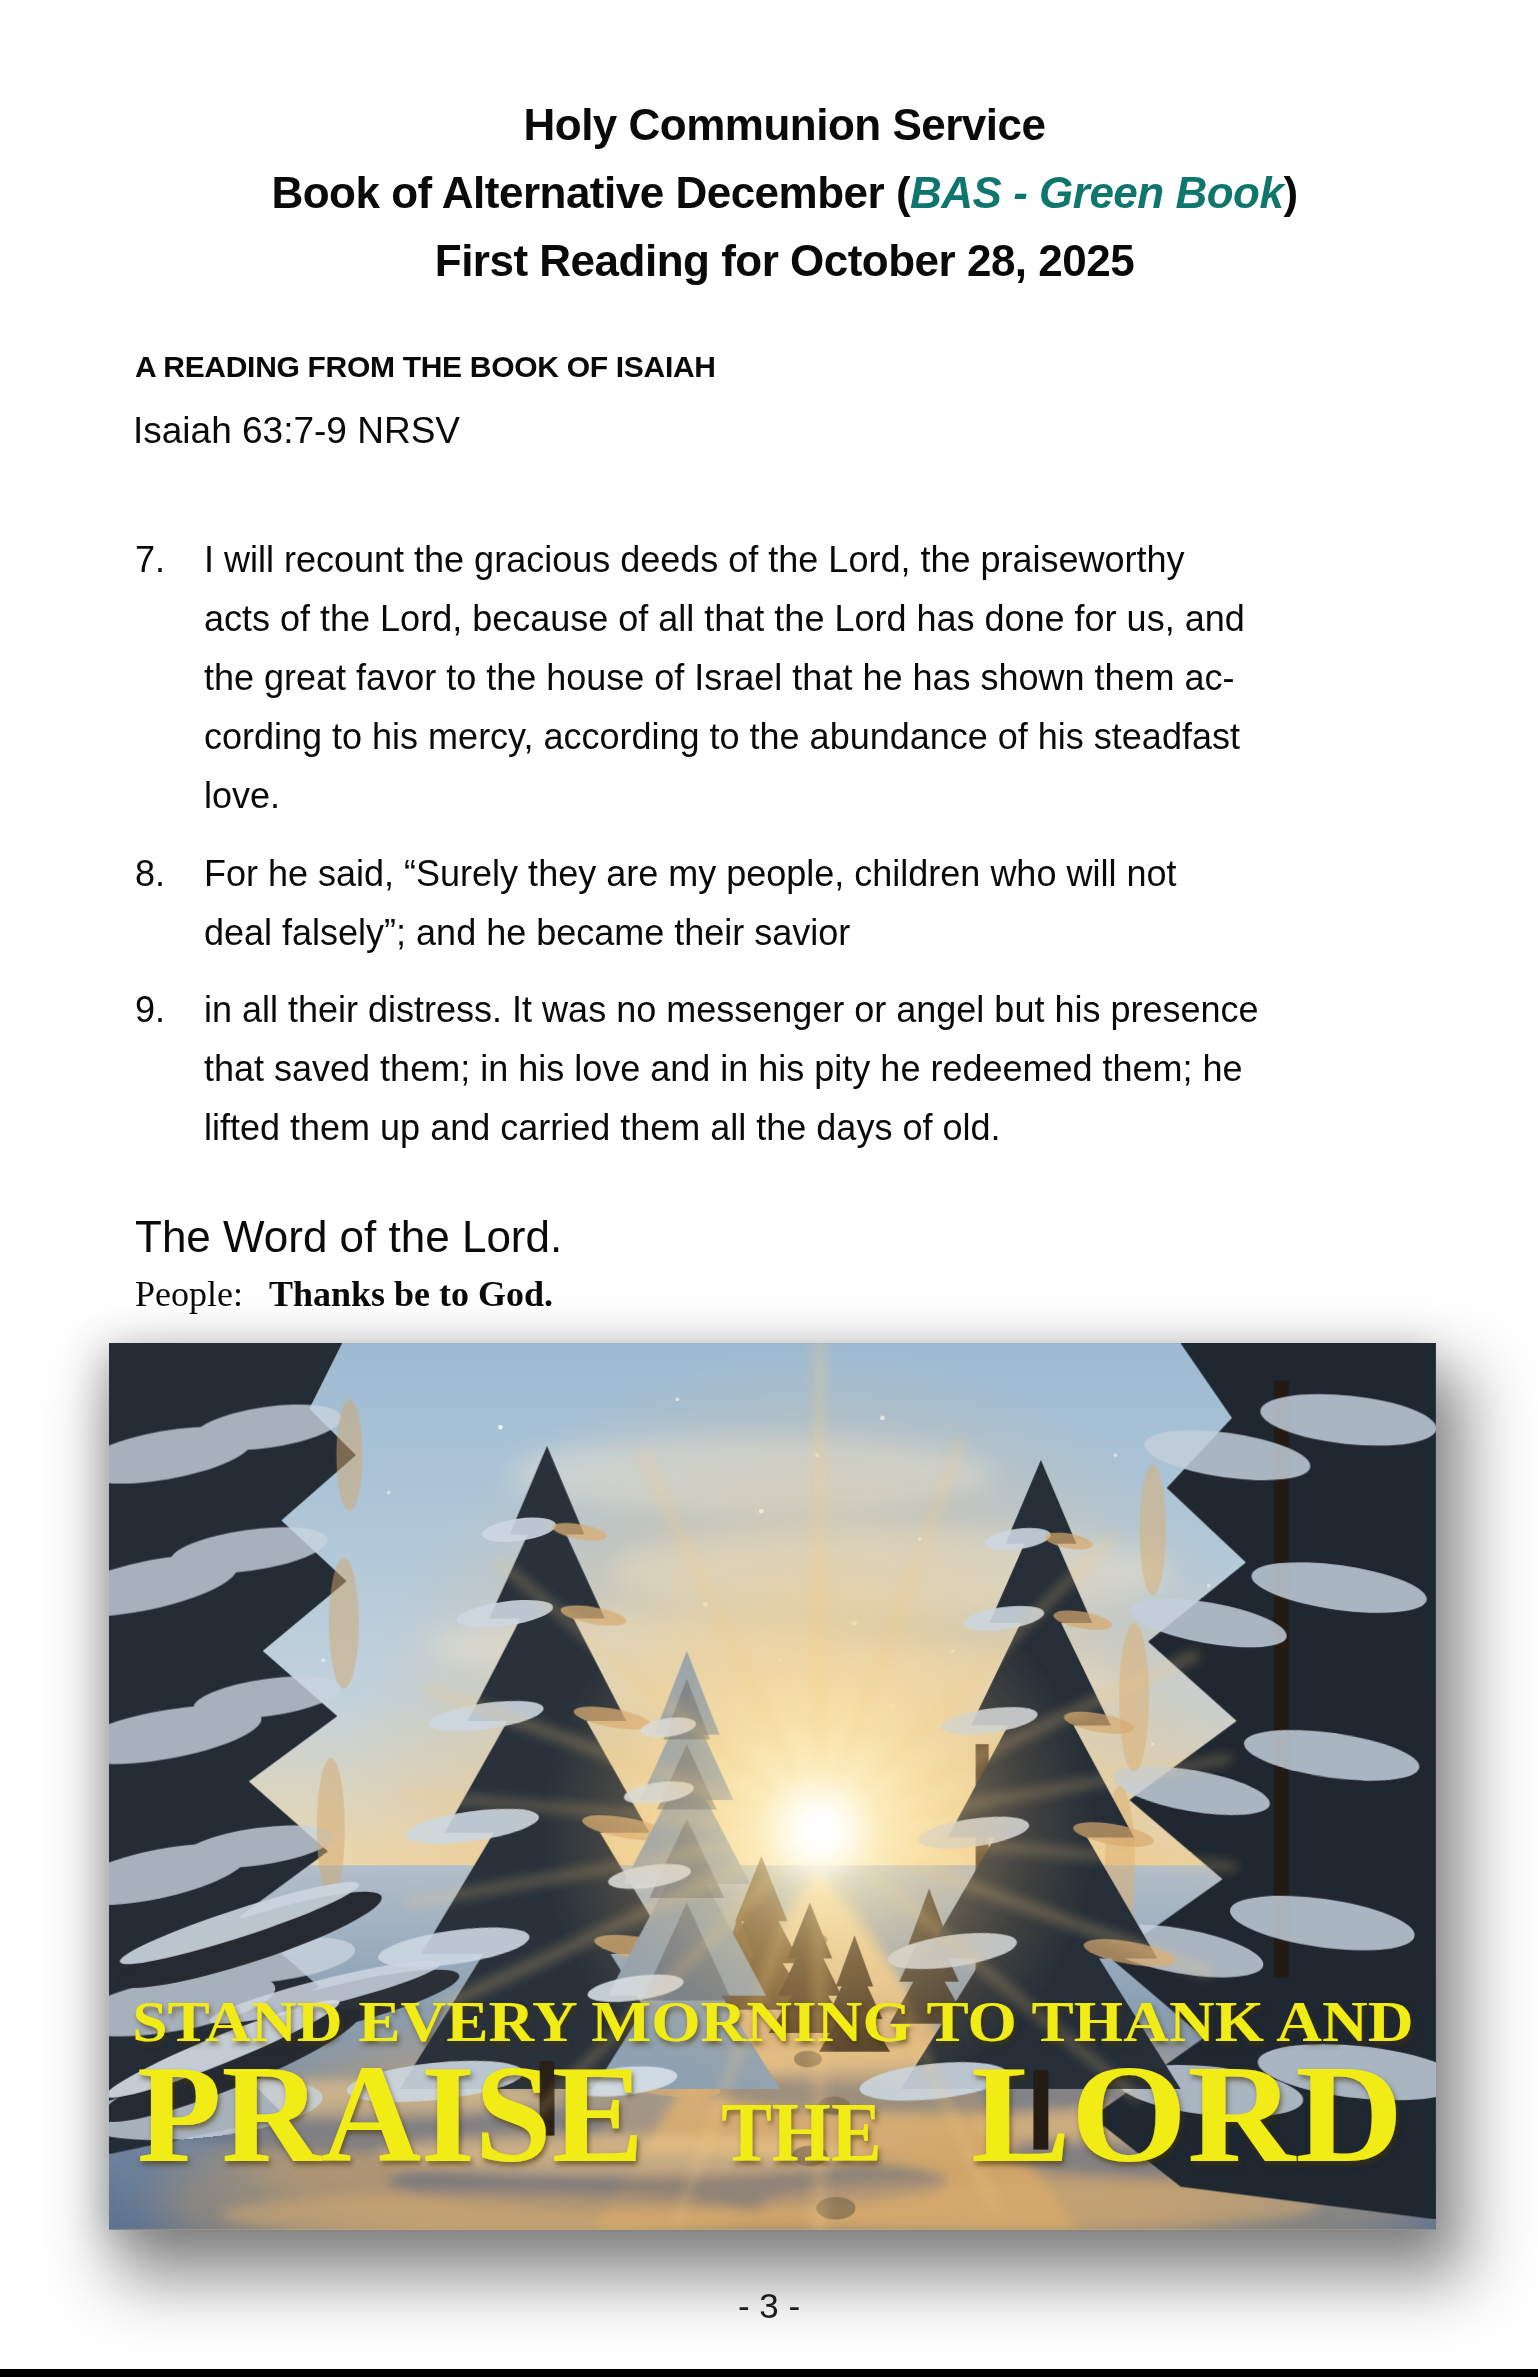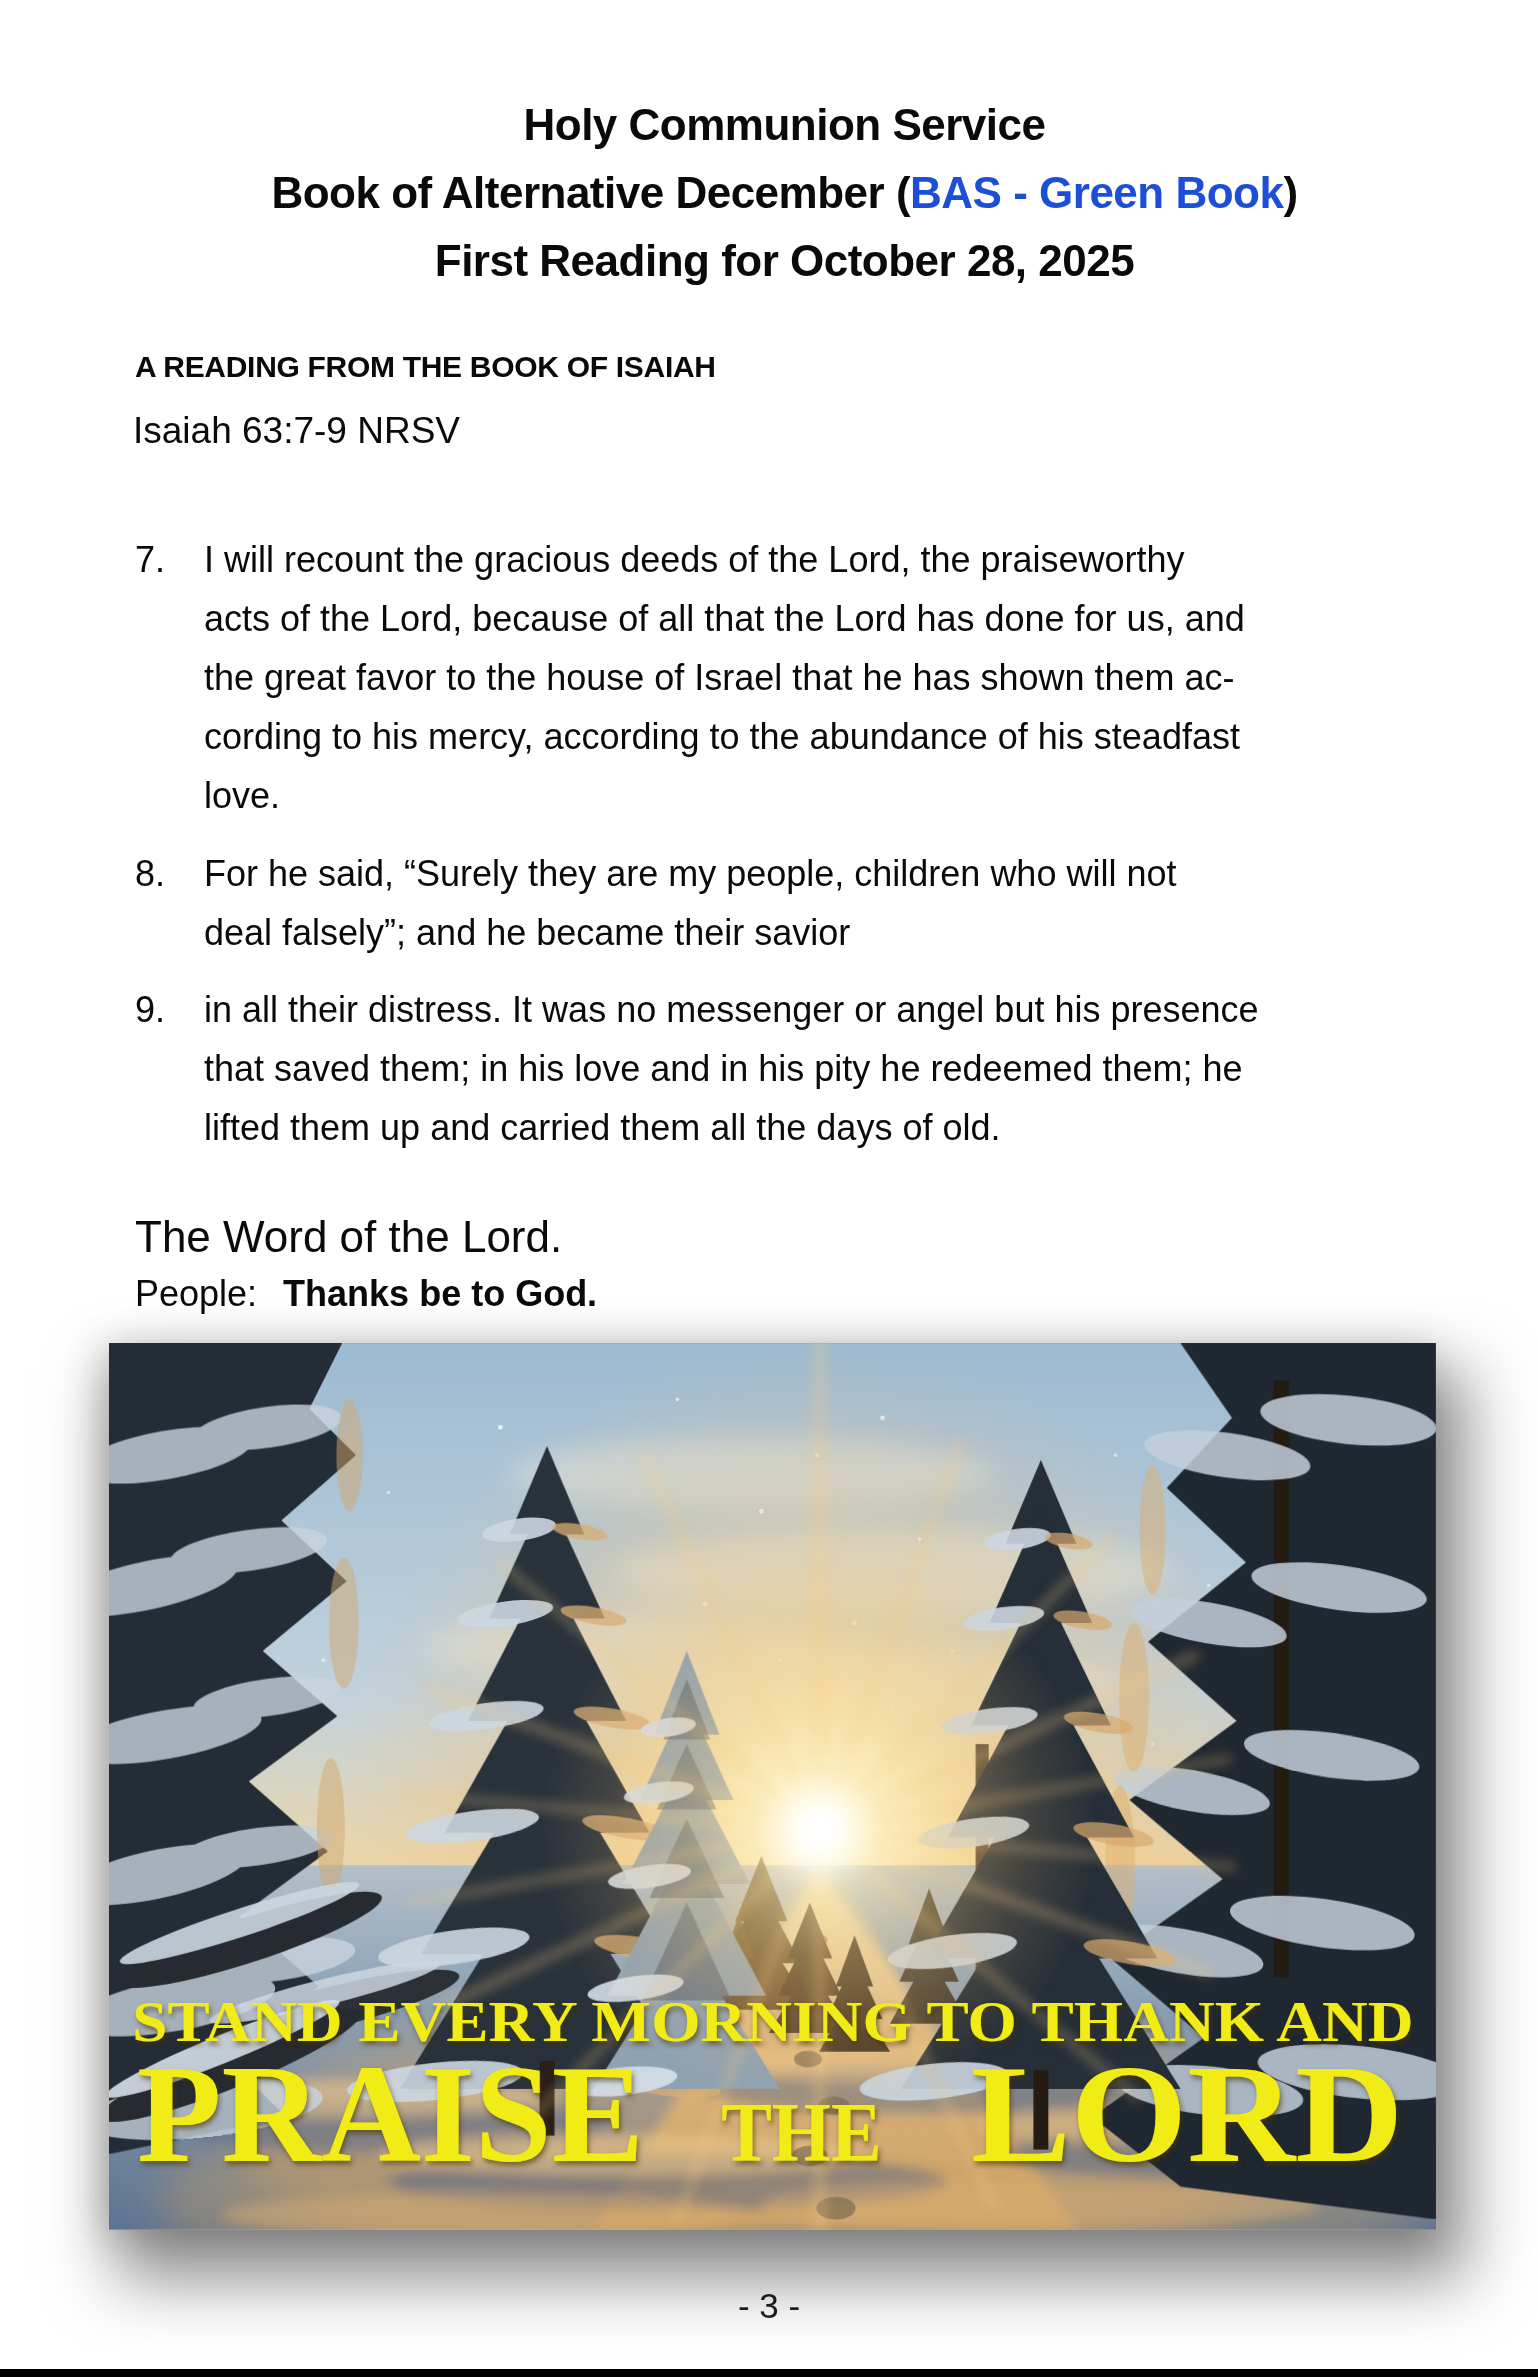--- a/index.html
+++ b/index.html
@@ -4,31 +4,31 @@
 <style>
   html,body{margin:0;padding:0;}
   body{
     width:1538px;height:2377px;position:relative;background:#ffffff;
     font-family:"Liberation Sans",sans-serif;color:#0a0a0a;overflow:hidden;
   }
   .header{
     position:absolute;top:91px;left:132px;width:1305px;text-align:center;
     font-weight:bold;font-size:44px;line-height:68px;letter-spacing:-0.5px;
   }
-  .green{color:#1d4ed8;}
+  .green{color:#0f766e;font-style:italic;}
   .reading-heading{
     position:absolute;top:350px;left:135px;font-size:30px;font-weight:bold;letter-spacing:-0.3px;
   }
   .reference{position:absolute;top:410px;left:121px;font-size:37px;margin-left:12px;}
   .verses{position:absolute;top:530px;left:135px;width:1342px;}
   .verse{display:flex;margin-bottom:18.6px;font-size:36px;line-height:59px;}
   .verse-num{width:69px;flex:none;}
   .verse-text{white-space:pre-line;flex:1;}
   .response-line{position:absolute;top:1212px;left:135px;font-size:44px;}
-  .people-line{position:absolute;top:1273px;left:135px;font-size:36px;}
+  .people-line{position:absolute;top:1273px;left:135px;font-size:36px;font-family:Liberation Serif, serif;}
   .people-response{font-weight:bold;margin-left:26px;}
   .photo{
     position:absolute;left:109px;top:1343px;width:1327px;height:887px;
     box-shadow:18.6px 39px 63px 11.2px rgba(45,45,45,0.55), -7.5px 3.7px 35px rgba(95,95,95,0.30);
     background:#8ea3b6;
   }
   .photo svg{display:block;width:100%;height:100%;}
   .page-number{
     position:absolute;top:2286px;left:0;width:100%;text-align:center;
     font-size:35px;color:#1c1c1c;

